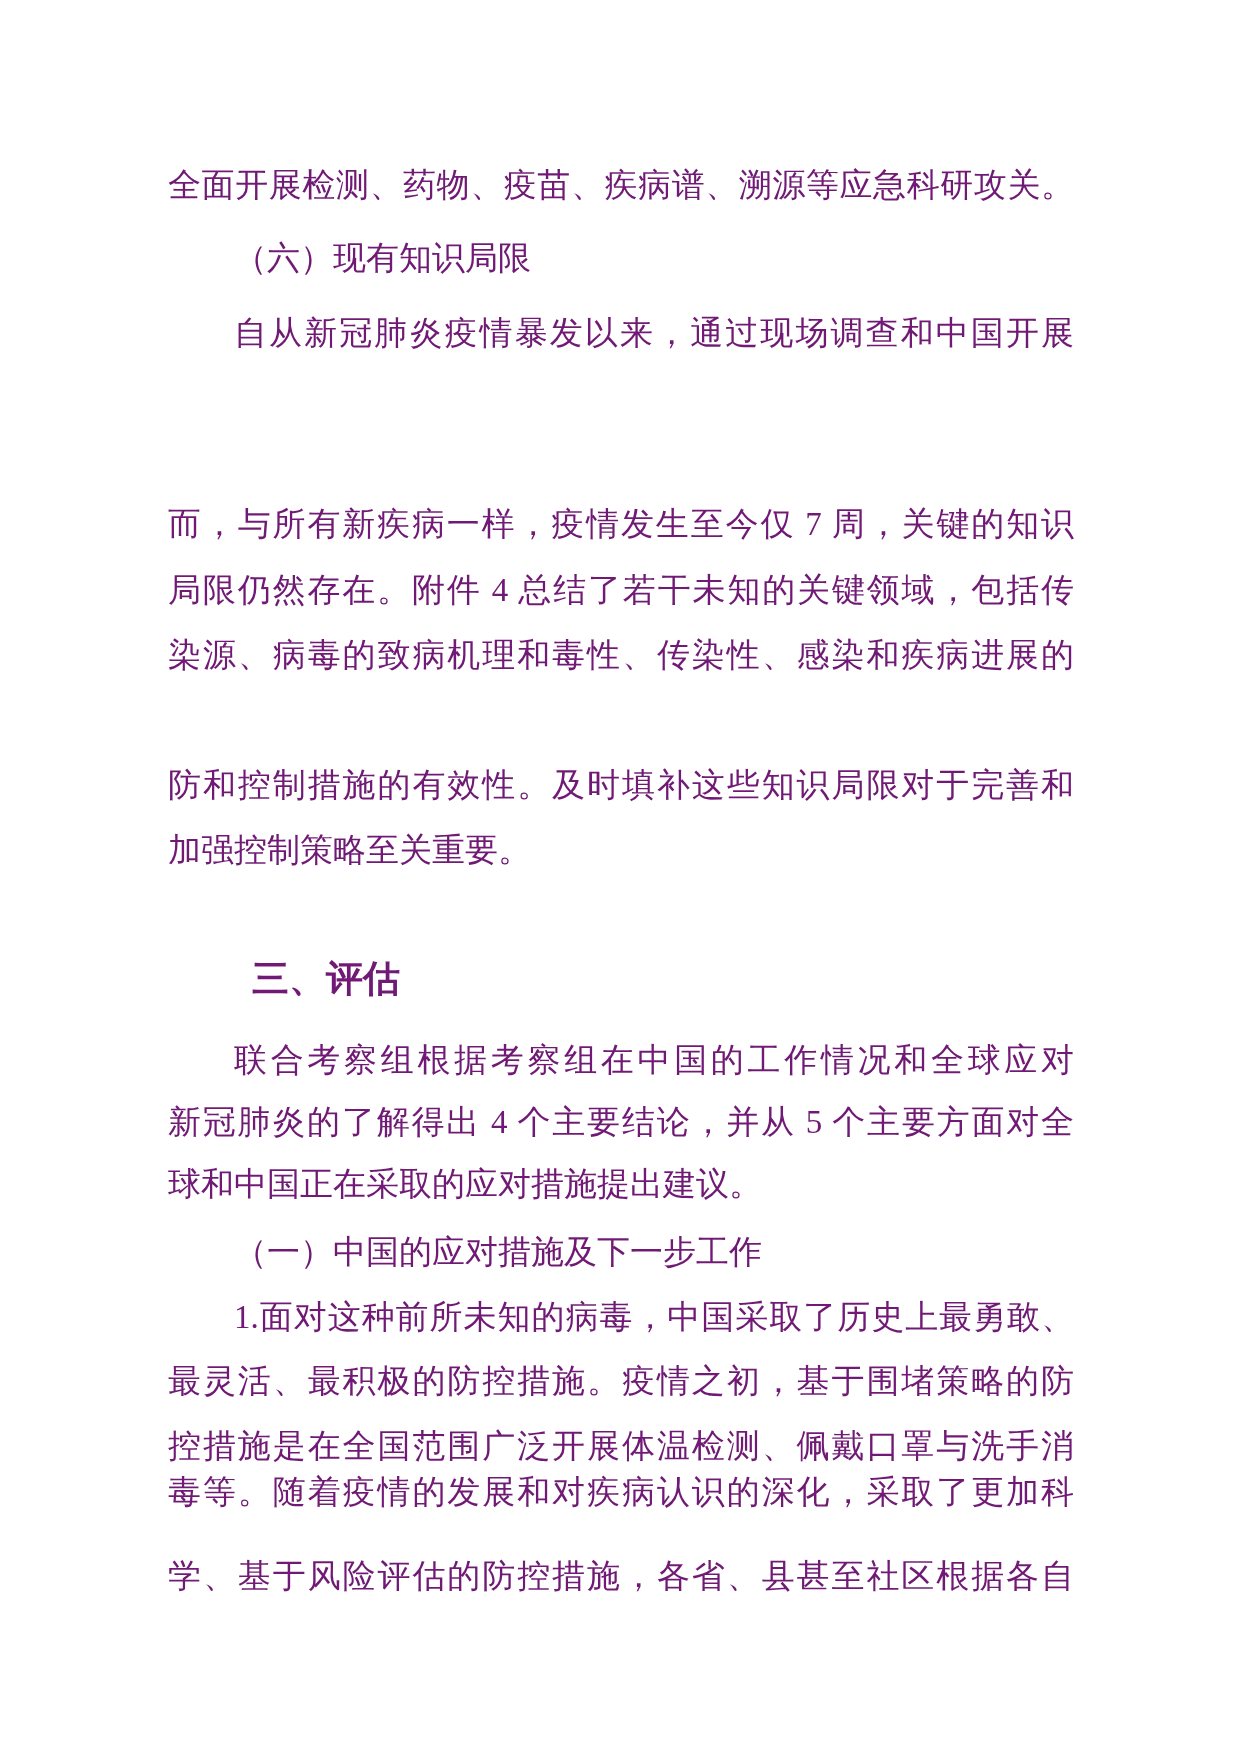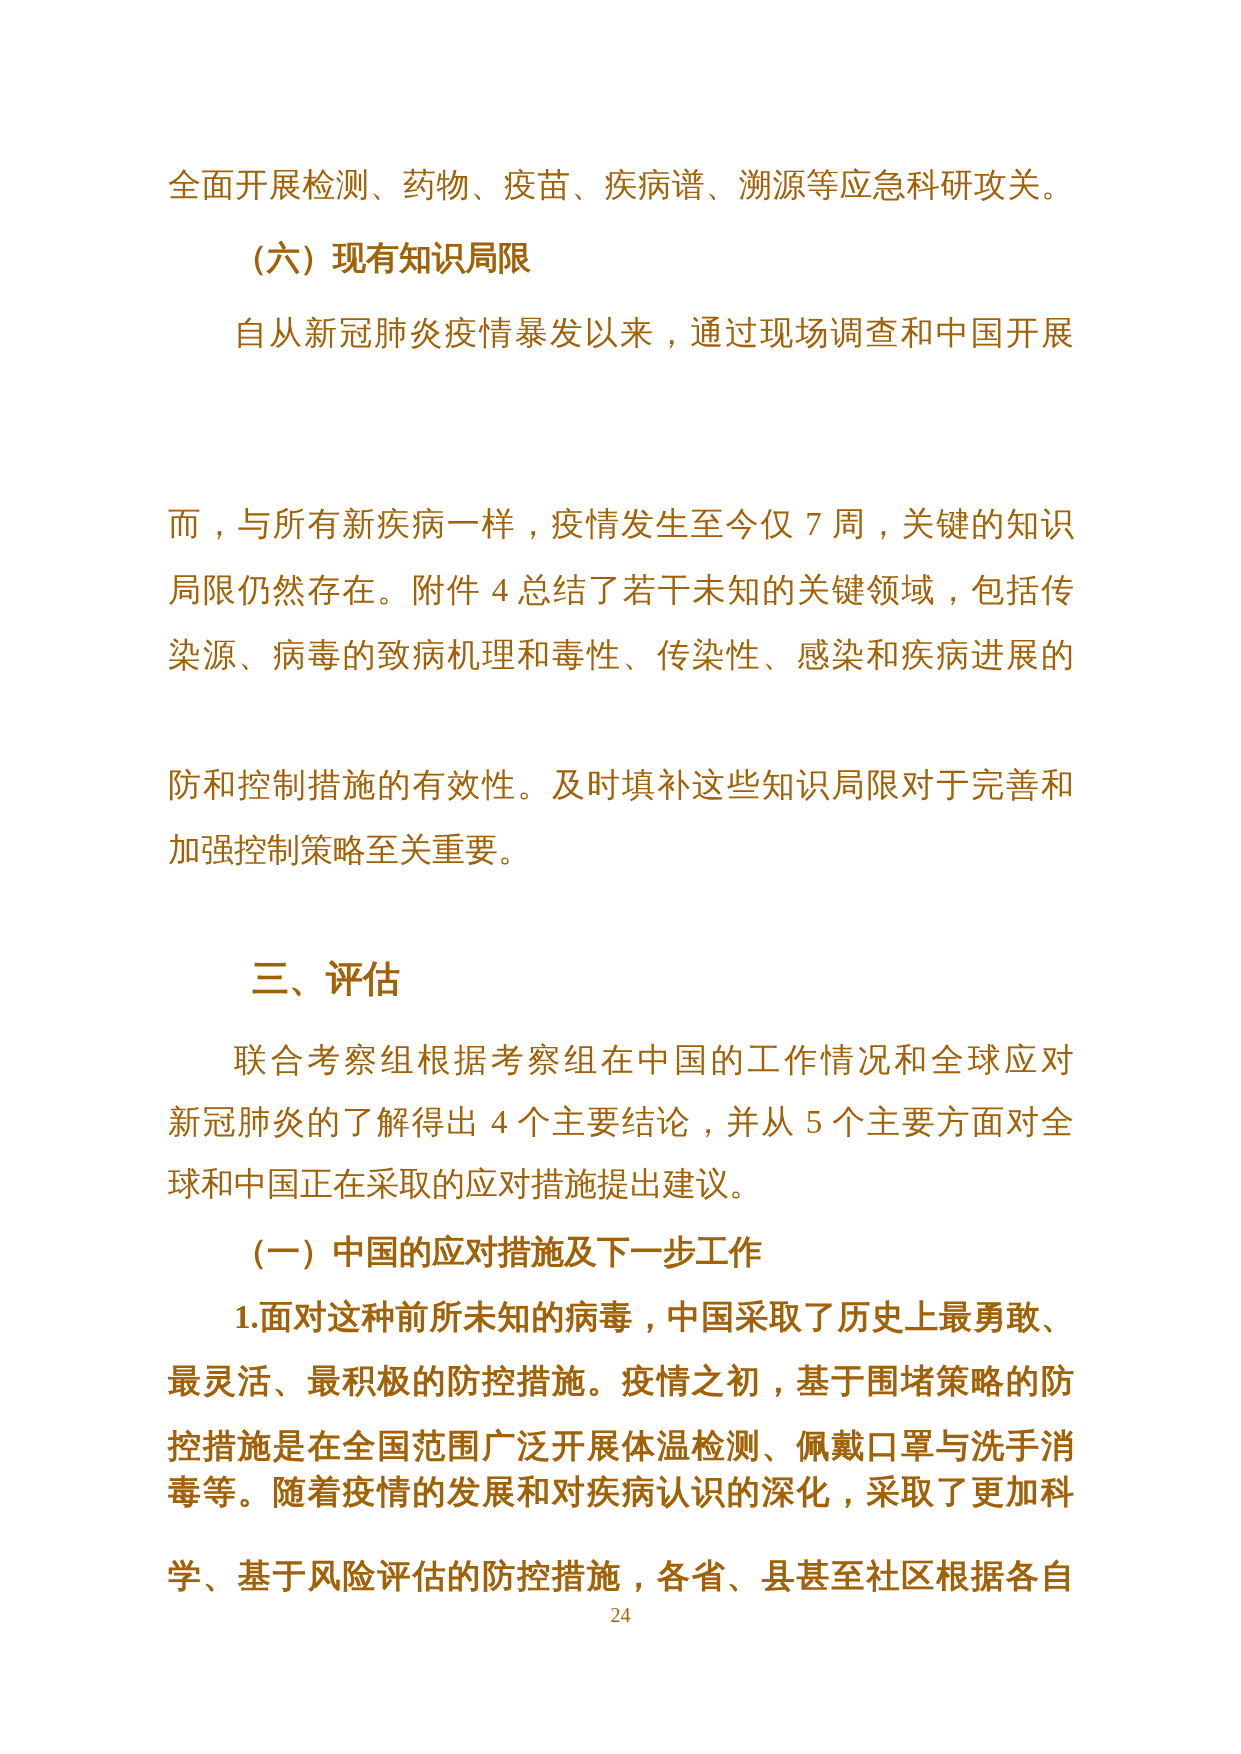--- a/index.html
+++ b/index.html
@@ -16,33 +16,33 @@
     overflow: hidden;
     color: #000000;
   }
   .ln {
     position: absolute;
     left: 168px;
     width: 906px;
     font-family: "Liberation Serif", "DejaVu Serif", serif;
     font-size: 33px;
     line-height: 1.25;
-    color: #a16207;
+    color: #701a75;
     white-space: normal;
   }
   .fill {
     text-align: justify;
     text-align-last: justify;
     text-justify: inter-character;
   }
   .indent {
     text-indent: 66px;
   }
   .bold {
-    font-weight: bold;
+    font-weight: normal;
   }
   .h-section {
     font-family: Liberation Serif, serif;
     font-weight: bold;
     font-size: 37px;
     text-indent: 84px;
   }
   .pageno {
     left: 0;
     width: 1241px;
@@ -73,15 +73,14 @@
   <div class="ln" style="top:1164px">球和中国正在采取的应对措施提出建议。</div>
 
   <div class="ln bold indent" style="top:1232px">（一）中国的应对措施及下一步工作</div>
 
   <div class="ln fill indent bold" style="top:1297px">1.面对这种前所未知的病毒，中国采取了历史上最勇敢、</div>
   <div class="ln fill bold" style="top:1361px">最灵活、最积极的防控措施。疫情之初，基于围堵策略的防</div>
   <div class="ln fill bold" style="top:1426px">控措施是在全国范围广泛开展体温检测、佩戴口罩与洗手消</div>
   <div class="ln fill bold" style="top:1472px">毒等。随着疫情的发展和对疾病认识的深化，采取了更加科</div>
   <div class="ln fill bold" style="top:1556px">学、基于风险评估的防控措施，各省、县甚至社区根据各自</div>
 
-  <div class="ln pageno" style="top:1603px">24</div>
 
 </div>
 
 </body></html>

